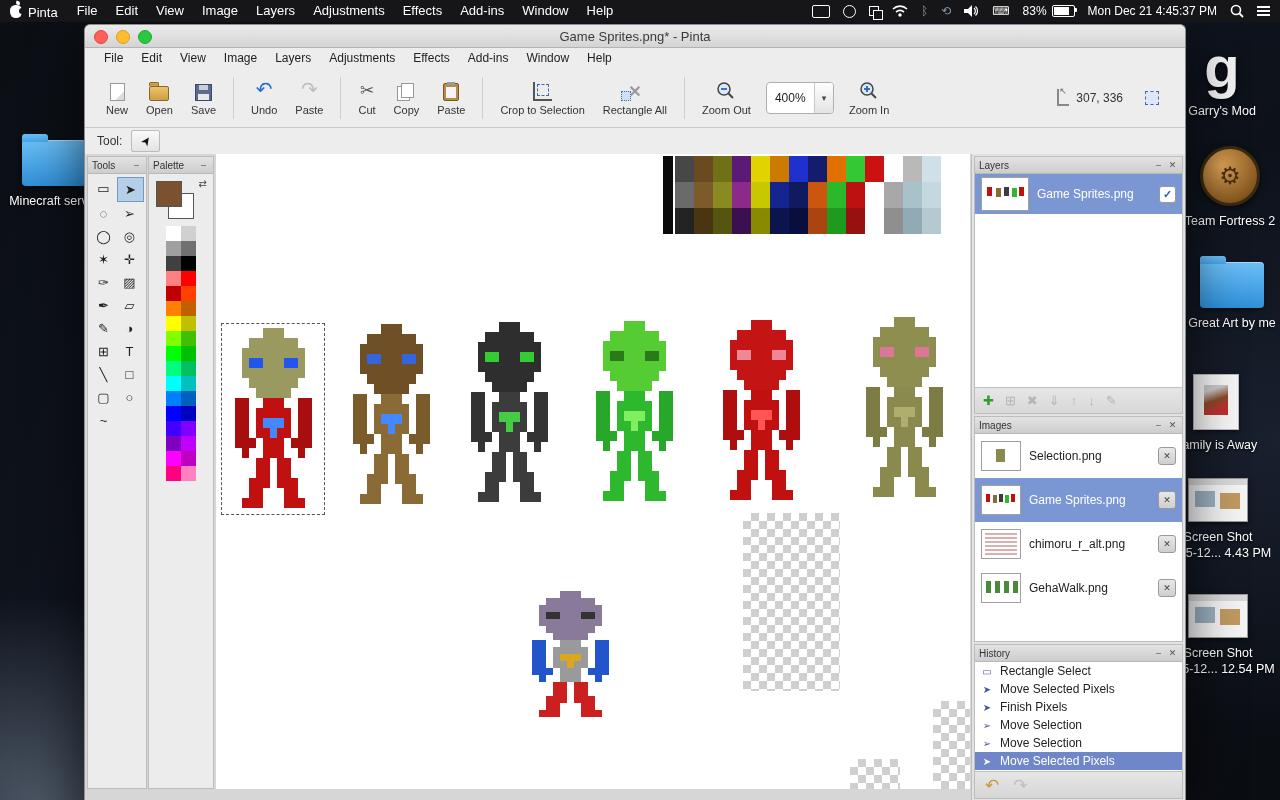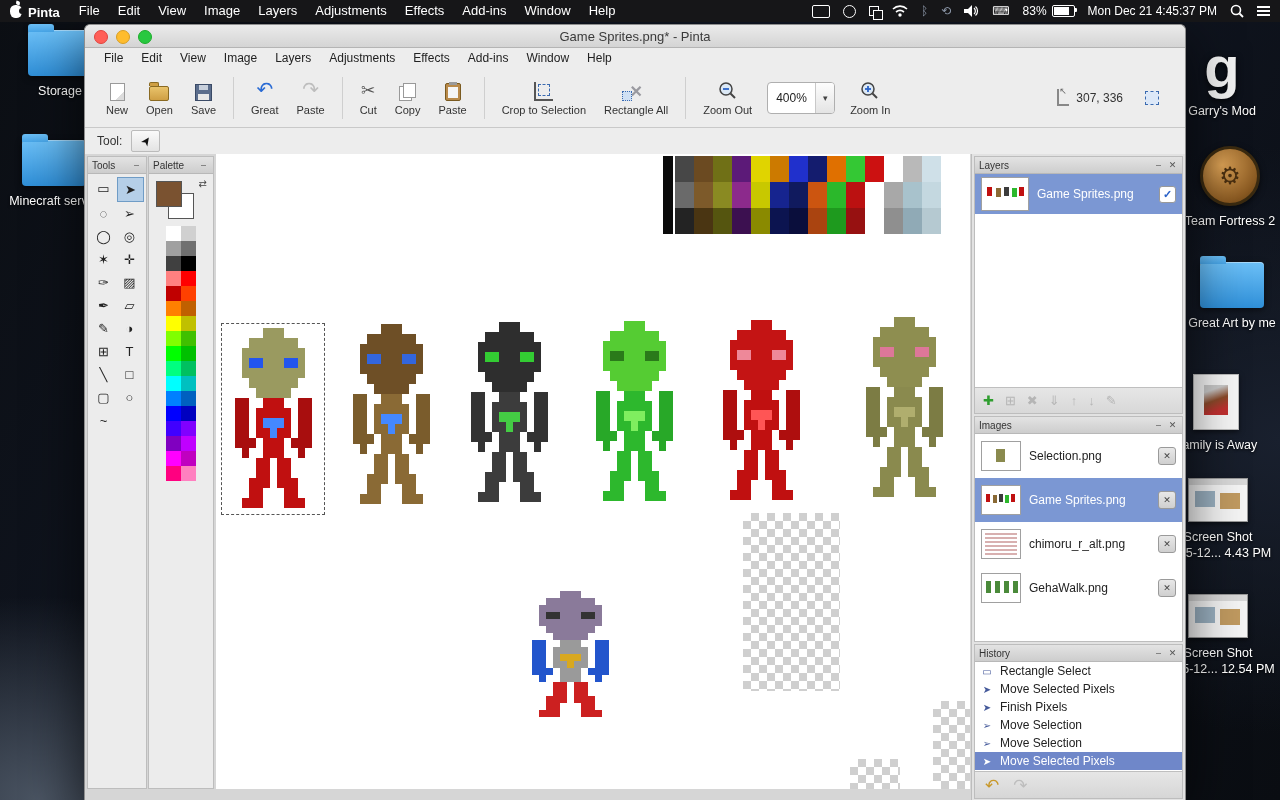--- a/index.html
+++ b/index.html
@@ -7,21 +7,21 @@
     font-family:"Liberation Sans",sans-serif;
     background:
       radial-gradient(420px 340px at 3% 100%, #4a5462 0%, rgba(74,84,98,0) 60%),
       radial-gradient(500px 420px at 100% 55%, #19202e 0%, rgba(20,26,38,0) 70%),
       linear-gradient(120deg,#0b0e13 0%,#121826 45%,#0a0d12 100%);}
 
   
   .macbar{position:absolute;top:0;left:0;right:0;height:22px;background:#161618;z-index:50;
     display:flex;align-items:center;color:#fff;font-size:13px;padding:0 10px;}
   .mb-item{padding:0 9px;line-height:22px;}
-  .app-name{font-weight:bold;padding:3px 10px 0 6px;}
+  .app-name{font-weight:normal;padding:3px 10px 0 6px;}
   .mb-left{display:flex;}
   .mb-right{margin-left:auto;display:flex;align-items:center;gap:13px;font-size:12px;}
   .apple-icon{width:12px;height:13px;background:#fff;border-radius:45% 45% 42% 42%/40% 40% 48% 48%;position:relative;display:inline-block;}
   .apple-icon::before{content:"";position:absolute;left:6px;top:-4px;width:4px;height:4px;background:#fff;border-radius:0 60% 0 60%;transform:rotate(15deg);}
   .apple-icon::after{content:"";position:absolute;right:-3px;top:3px;width:6px;height:6px;background:#161618;border-radius:50%;}
   .glyph{line-height:1;}
   .dim{color:#8c97a8;}
   .display-icon{width:16px;height:11px;border:1.5px solid #fff;border-radius:2px;display:inline-block;}
   .swirl-icon{width:11px;height:11px;border:1.5px solid #fff;border-radius:50%;display:inline-block;}
   .spaces-icon{width:8px;height:8px;border:1px solid #fff;display:inline-block;position:relative;}
@@ -166,24 +166,20 @@
   .hist-row.sel .hicon{color:#fff;}
   .history-bar{height:26px;background:linear-gradient(#e6e6e6,#d6d6d6);border-top:1px solid #bfbfbf;display:flex;align-items:center;gap:14px;padding:0 10px;flex:none;}
   .hb-undo{font-size:17px;color:#c8982a;}
   .hb-redo{font-size:17px;color:#bdbdbd;}
 </style>
 </head>
 <body>
 
 <div class="stage">
 
-  <div class="dt-icon" style="left:20px;top:30px;width:80px;">
-    <span class="folder"></span>
-    <span class="dt-label">Storage</span>
-  </div>
   <div class="dt-icon" style="left:6px;top:140px;width:96px;">
     <span class="folder"></span>
     <span class="dt-label">Minecraft server</span>
   </div>
 
   <div class="dt-icon" style="left:1170px;top:38px;width:104px;">
     <span class="gmod-letter">g</span>
     <span class="dt-label">Garry's Mod</span>
   </div>
   <div class="dt-icon" style="left:1175px;top:146px;width:110px;">
@@ -251,21 +247,21 @@
           <span class="tb-icon">
             <span class="i-save"></span>
           </span>
           <span>Save</span>
         </div>
       <span class="tb-sep"></span>
       <div class="tb-btn">
           <span class="tb-icon">
             <span class="g-undo">↶</span>
           </span>
-          <span>Great</span>
+          <span>Undo</span>
         </div>
       <div class="tb-btn">
           <span class="tb-icon">
             <span class="g-redo">↷</span>
           </span>
           <span>Paste</span>
         </div>
       <span class="tb-sep"></span>
       <div class="tb-btn">
           <span class="tb-icon">

